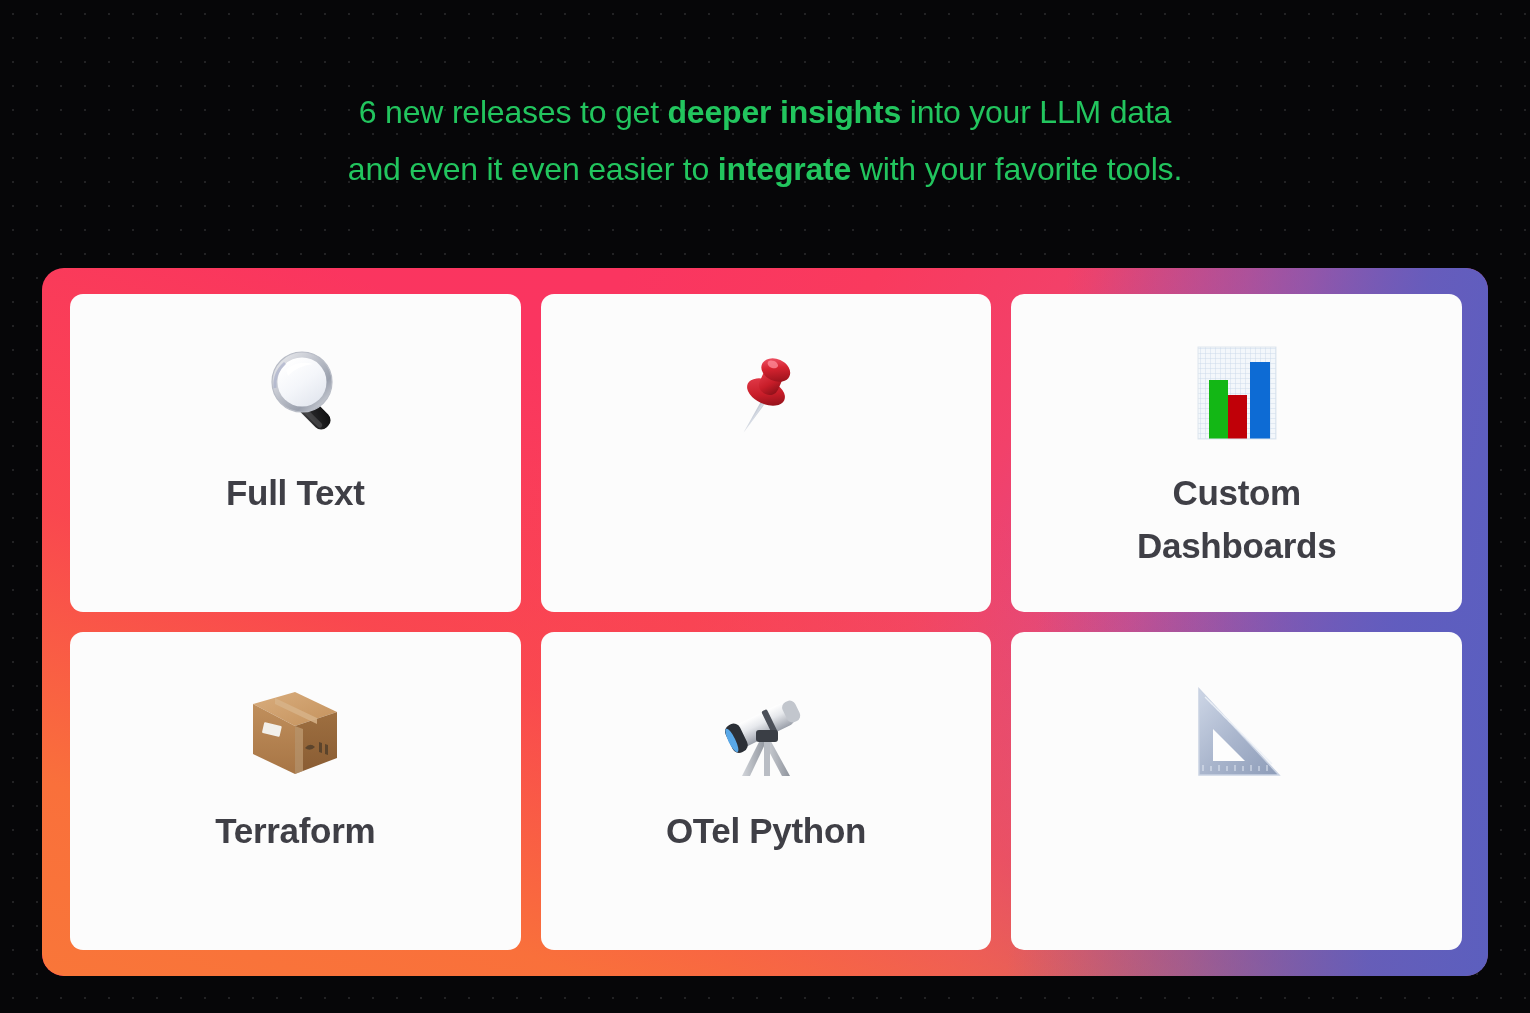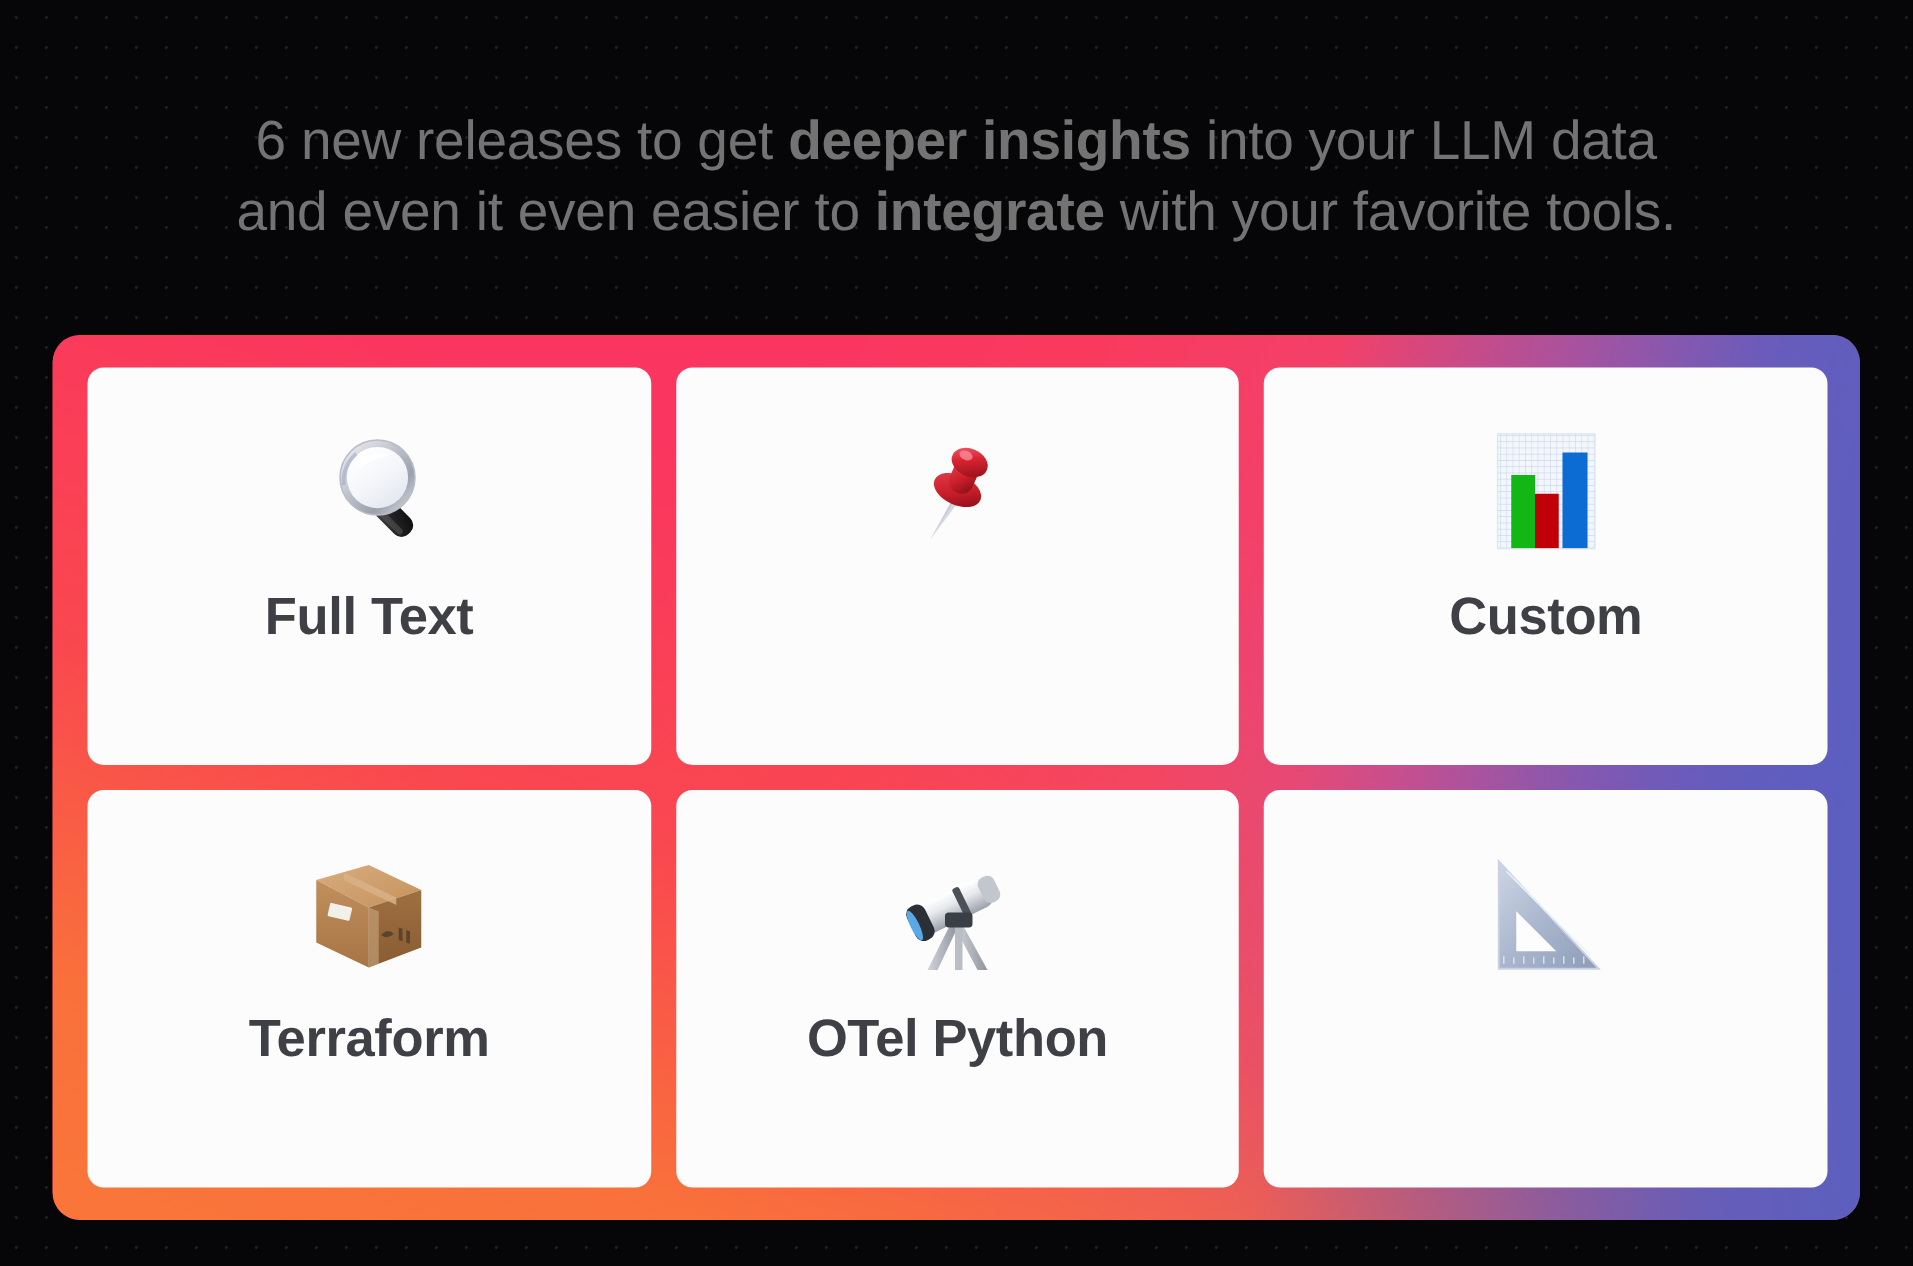--- a/index.html
+++ b/index.html
@@ -28,22 +28,22 @@
     background-size:24px 24px;
     background-position:12px 13px;
     pointer-events:none;
   }
 
   
   .headline{
     position:absolute;
     top:84px; left:0; right:0;
     text-align:center;
-    color:#737373;
-    font-size:44px;
+    color:#22c55e;
+    font-size:32px;
     line-height:57px;
     letter-spacing:-0.2px;
     font-weight:400;
     padding:0 27px;
     z-index:3;
   }
   .headline .ln{ display:block; white-space:nowrap; }
   .headline b{ font-weight:700; }
 
   
@@ -120,21 +120,21 @@
     width:108px;
     height:112px;
     display:flex;
     align-items:center;
     justify-content:center;
     margin-bottom:16px;
   }
   .card-icon svg{ display:block; }
 
   .card-label{
-    font-size:42px;
+    font-size:35px;
     font-weight:700;
     line-height:53px;
     color:#3f3f46;
     text-align:center;
     letter-spacing:-0.3px;
   }
   .card-label .lbl-ln{ display:block; }
 </style>
 </head>
 <body>
@@ -230,20 +230,21 @@
             <rect x="8" y="4" width="78" height="92" fill="#f3f7fb"></rect>
             <rect x="8" y="4" width="78" height="92" fill="url(#bcGrid)"></rect>
             <rect x="19" y="37" width="19" height="59" fill="#13b715"></rect>
             <rect x="38" y="52" width="19" height="44" fill="#c00008"></rect>
             <rect x="60" y="19" width="20" height="77" fill="#0d6bd4"></rect>
             <rect x="8" y="4" width="78" height="92" fill="none" stroke="#dde5ee" stroke-width="1"></rect>
           </svg>
         </div>
         <div class="card-label">
           <span class="lbl-ln">Custom</span>
+          <span class="lbl-ln">Dashboards</span>
         </div>
       </div>
 
       <div class="card">
         <div class="card-icon">
           <svg width="100" height="100" viewBox="0 0 100 100" aria-hidden="true">
             <defs>
               <linearGradient id="boxTop" x1="0" y1="0" x2="1" y2="1">
                 <stop offset="0" stop-color="#d9ad7d"></stop>
                 <stop offset="1" stop-color="#c4925d"></stop>

